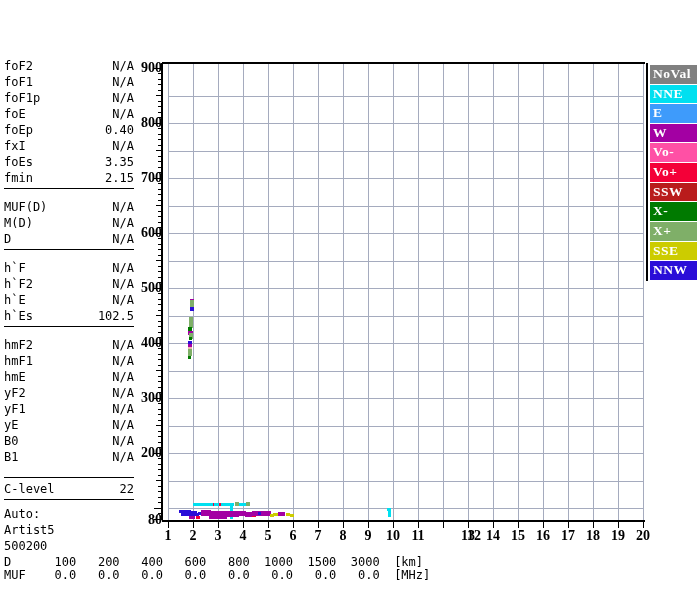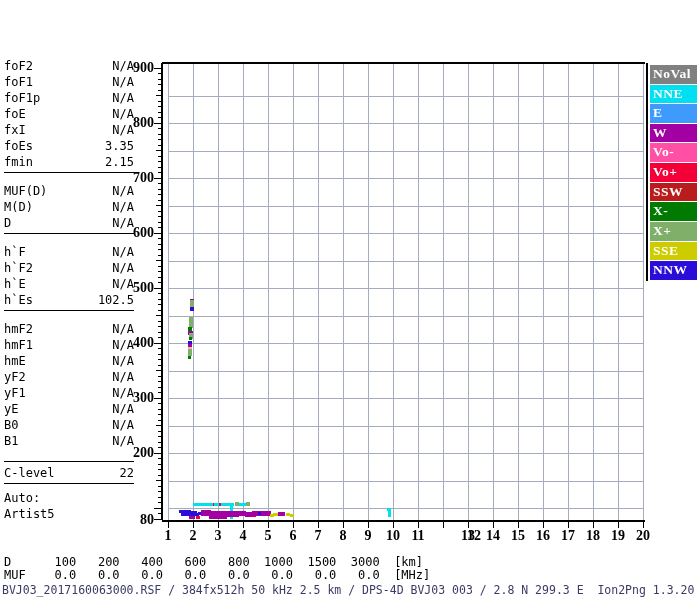--- a/index.html
+++ b/index.html
@@ -21,21 +21,21 @@
   .pgroup{padding-bottom:2px;margin-bottom:10px;}
   .pgroup.ruled{border-bottom:1px solid #000;}
   .prow{display:flex;height:16px;line-height:16px;}
   .pv{margin-left:auto;}
   #clevel{display:flex;border-top:1px solid #000;border-bottom:1px solid #000;
           margin-top:4px;padding:3px 0 2px 0;height:16px;line-height:16px;}
   #pfooter{margin-top:6px;}
   .frow{height:16px;line-height:16px;}
   
   .abs{position:absolute;}
-  .ylab{position:absolute;left:108px;width:46px;text-align:right;
+  .ylab{position:absolute;left:116px;width:46px;text-align:right;
         font-family:"Liberation Serif","DejaVu Serif",serif;font-weight:bold;font-size:14px;}
   .xlab{position:absolute;width:22px;text-align:center;
         font-family:"Liberation Serif","DejaVu Serif",serif;font-weight:bold;font-size:14px;}
   .gridv,.gridh{position:absolute;background:#A5ABBE;}
   .tick{position:absolute;background:#000;}
   .pt{position:absolute;}
   
   .lgbox{position:absolute;left:650px;width:47px;height:18.6px;}
   .lgtext{position:absolute;left:3px;top:1px;color:#fff;font-family:"Liberation Serif","DejaVu Serif",serif;
           font-weight:bold;font-size:13.5px;letter-spacing:0.5px;}
@@ -62,20 +62,24 @@
             <div class="pl">foF1</div>
             <div class="pv">N/A</div>
           </div>
           <div class="prow">
             <div class="pl">foF1p</div>
             <div class="pv">N/A</div>
           </div>
           <div class="prow">
             <div class="pl">foE</div>
             <div class="pv">N/A</div>
+          </div>
+          <div class="prow">
+            <div class="pl">foEp</div>
+            <div class="pv">0.40</div>
           </div>
           <div class="prow">
             <div class="pl">fxI</div>
             <div class="pv">N/A</div>
           </div>
           <div class="prow">
             <div class="pl">foEs</div>
             <div class="pv">3.35</div>
           </div>
           <div class="prow">
@@ -150,20 +154,21 @@
           </div>
         </div>
       </div>
     <div id="clevel">
       <span>C-level</span>
       <span class="pv">22</span>
     </div>
     <div id="pfooter">
         <div class="frow">Auto:</div>
         <div class="frow">Artist5</div>
+        <div class="frow">500200</div>
       </div>
   </div>
 
   <div id="stage">
       <div class="gridv" style="left: 168px; top: 64px; width: 1px; height: 456px;"></div>
       <div class="gridv" style="left: 193px; top: 64px; width: 1px; height: 456px;"></div>
       <div class="gridv" style="left: 218px; top: 64px; width: 1px; height: 456px;"></div>
       <div class="gridv" style="left: 243px; top: 64px; width: 1px; height: 456px;"></div>
       <div class="gridv" style="left: 268px; top: 64px; width: 1px; height: 456px;"></div>
       <div class="gridv" style="left: 293px; top: 64px; width: 1px; height: 456px;"></div>
@@ -422,15 +427,14 @@
       <div class="lgbox" style="top: 241.58px; background: rgb(204, 204, 0);">
         <div class="lgtext">SSE</div>
       </div>
       <div class="lgbox" style="top: 261.2px; background: rgb(42, 13, 216);">
         <div class="lgtext">NNW</div>
       </div>
     </div>
 
   <pre id="muf1">D      100   200   400   600   800  1000  1500  3000  [km]</pre>
   <pre id="muf2">MUF    0.0   0.0   0.0   0.0   0.0   0.0   0.0   0.0  [MHz]</pre>
-  <pre id="status">BVJ03_2017160063000.RSF / 384fx512h 50 kHz 2.5 km / DPS-4D BVJ03 003 / 2.8 N 299.3 E  Ion2Png 1.3.20</pre>
 
 </div>
 
 </body></html>

